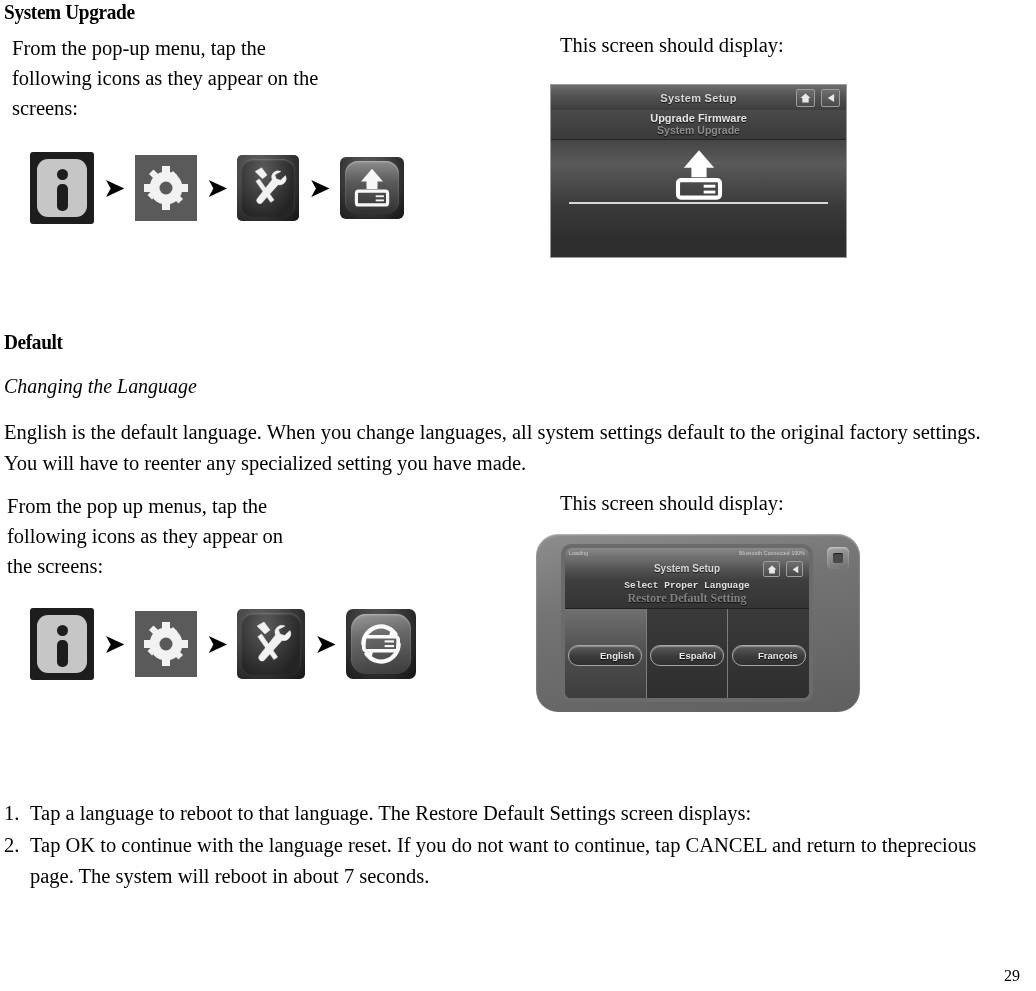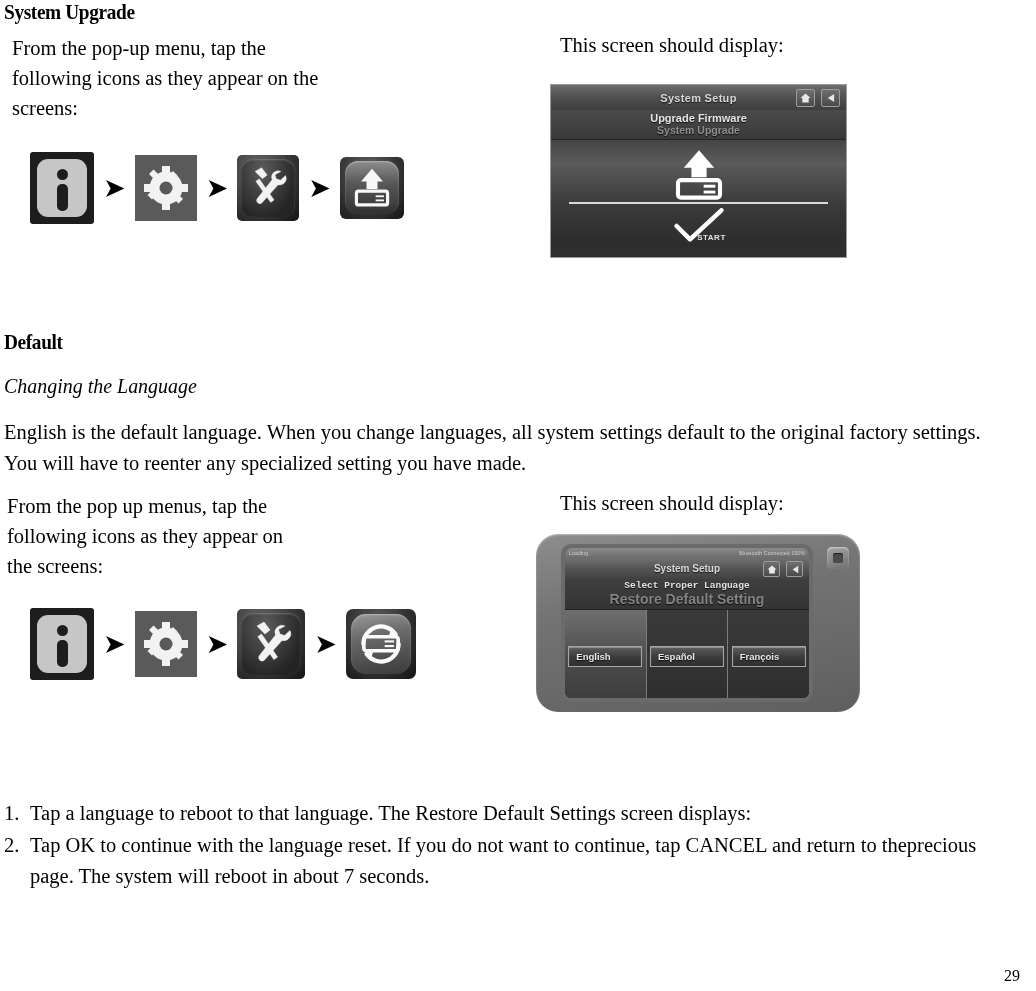--- a/index.html
+++ b/index.html
@@ -370,23 +370,24 @@
   }
   .scr2-menu .m1 {
     color: #e3e3e3;
     font-size: 9.5px;
     font-weight: bold;
     text-shadow: 0 1px 1px rgba(0,0,0,0.8);
     font-family: Liberation Mono, monospace;
   }
   .scr2-menu .m2 {
     color: #838383;
-    font-size: 14px;
+    font-size: 12px;
     font-weight: bold;
     text-shadow: 0 1px 1px rgba(0,0,0,0.8);
+    font-family: Liberation Serif, serif;
   }
   .scr2-body {
     position: relative;
     height: 93px;
     display: flex;
   }
   .lang-col {
     flex: 1;
     position: relative;
     display: flex;
@@ -394,22 +395,22 @@
     justify-content: center;
     border-right: 1px solid #7d7d7d;
   }
   .lang-col:last-child { border-right: none; }
   .lang-col.c1 { background: linear-gradient(180deg, #6f6f6f 0%, #4b4b4b 55%, #3c3c3c 100%); }
   .lang-col.c2 { background: linear-gradient(180deg, #3a3a3a 0%, #2e2e2e 100%); }
   .lang-col.c3 { background: linear-gradient(180deg, #3a3a3a 0%, #2e2e2e 100%); }
   .lang-btn {
     min-width: 58px;
     padding: 4px 7px;
-    border-radius: 0;
-    text-align: left;
+    border-radius: 10px;
+    text-align: right;
     color: #e9e9e9;
     font-size: 9.5px;
     font-weight: bold;
     text-shadow: 0 1px 1px rgba(0,0,0,0.85);
     background: linear-gradient(180deg, #5c5c5c 0%, #3b3b3b 55%, #2f2f2f 100%);
     border: 1px solid #a6a6a6;
     box-shadow: inset 0 1px 1px rgba(255,255,255,0.35);
   }
 </style>
 </head>
@@ -508,26 +509,20 @@
     <div class="scr-body">
       <div class="scr-upload">
         <svg width="60" height="56" viewBox="0 0 100 96" aria-hidden="true">
           <path d="M50 4 L76 34 H63 V50 H37 V34 H24 Z" fill="#ffffff"></path>
           <rect x="14" y="55" width="72" height="30" rx="5" fill="none" stroke="#ffffff" stroke-width="7"></rect>
           <rect x="58" y="63" width="20" height="5" fill="#ffffff"></rect>
           <rect x="58" y="73" width="20" height="5" fill="#ffffff"></rect>
         </svg>
       </div>
       <div class="scr-divider"></div>
-      <div class="scr-start">
-        <svg width="56" height="36" viewBox="0 0 100 64" aria-hidden="true">
-          <path d="M10 32 L34 56 L90 4" fill="none" stroke="#ffffff" stroke-width="8" stroke-linecap="round" stroke-linejoin="round"></path>
-        </svg>
-        <div class="scr-start-label">START</div>
-      </div>
     </div>
   </div>
 
   <div class="h-section" style="left:4px; top:330px;">Default</div>
 
   <div class="h-sub" style="left:4px; top:374px;">Changing the Language</div>
 
   <div class="para-wide" style="left:4px; top:417px;">English is the default language. When you change languages, all system settings default to the original factory settings. You will have to reenter any specialized setting you have made.</div>
 
   <div class="indent-block" style="left:7px; top:491px; width:300px;">From the pop up menus, tap the following icons as they appear on the screens:</div>

